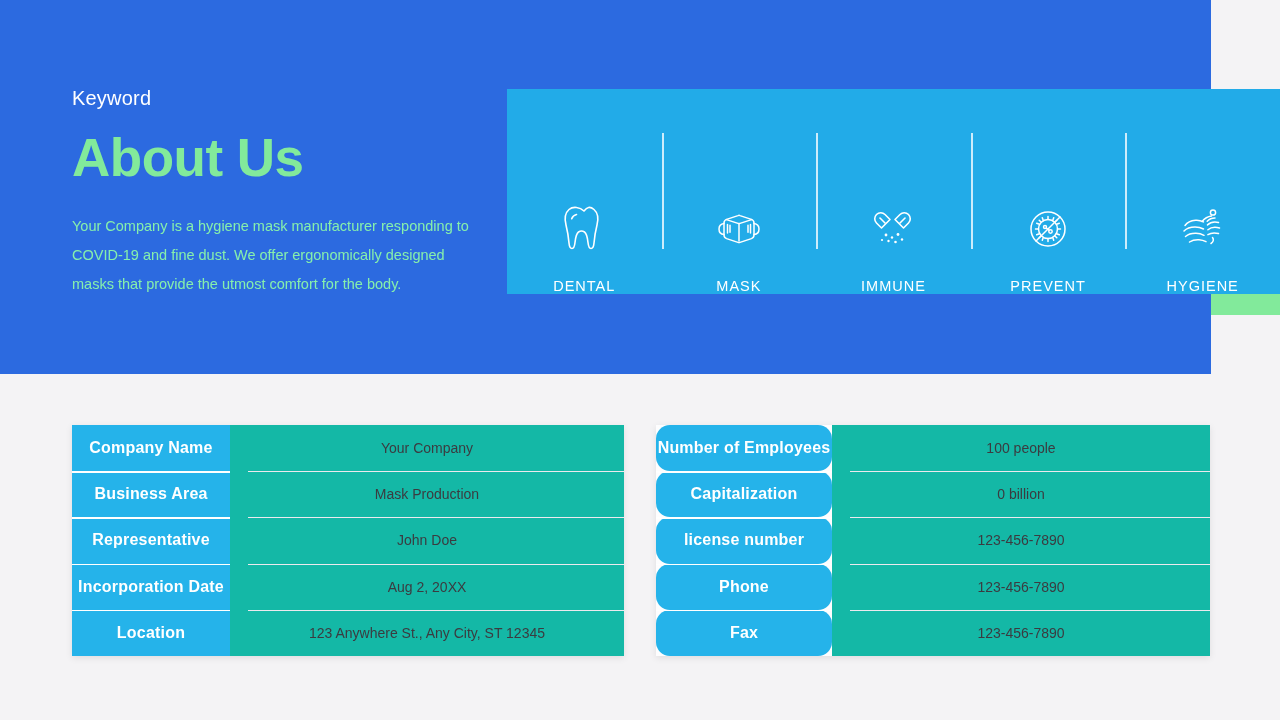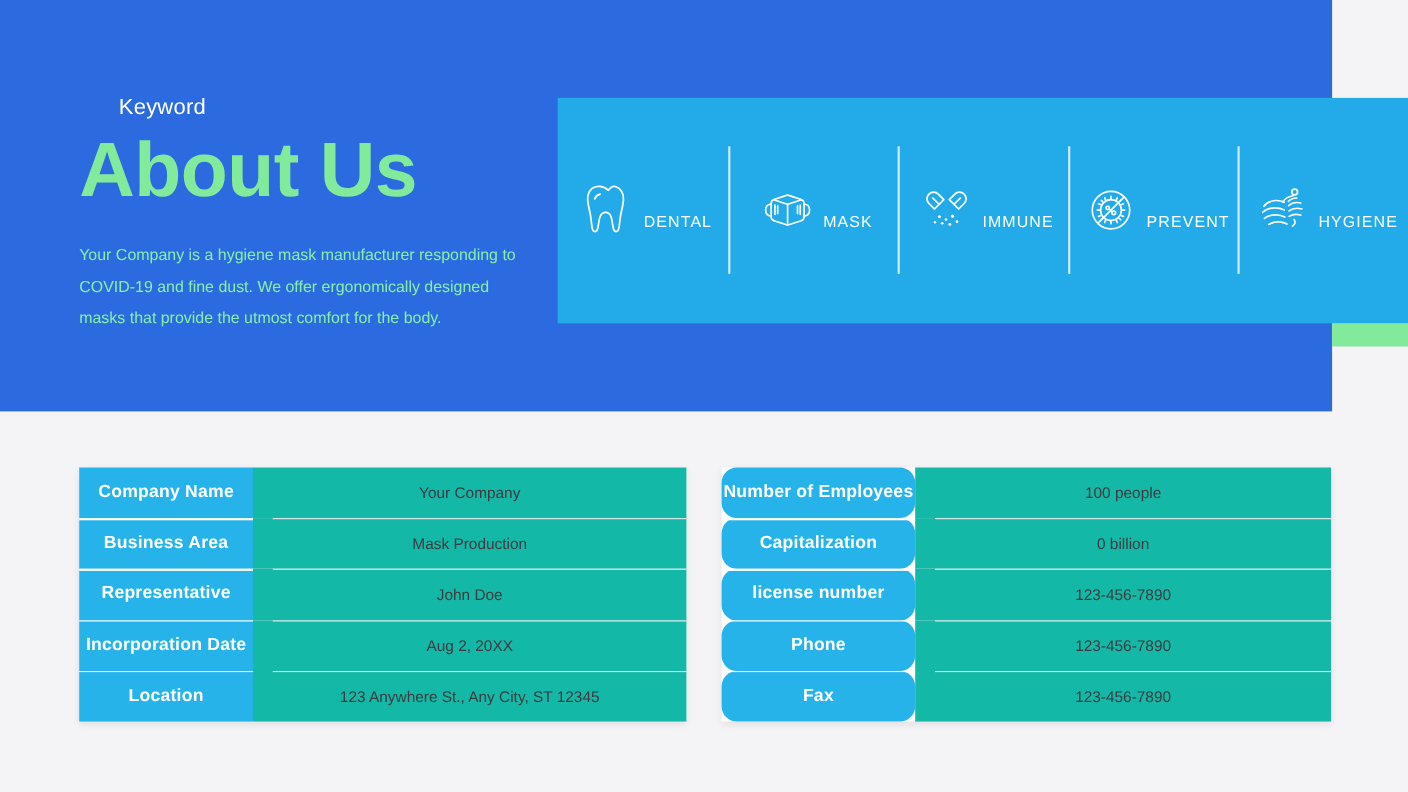--- a/index.html
+++ b/index.html
@@ -13,43 +13,42 @@
 
   
   .hero-panel {
     position:absolute; left:0; top:0; width:1211px; height:374px;
     background:#2c6ae0;
   }
   .hero-text { position:absolute; left:72px; top:86px; width:420px; }
   .keyword {
     font-size:20px; color:#ffffff; letter-spacing:.2px; font-weight:400;
     line-height:1.2;
-    margin-left:36px;
   }
   .about-title {
-    margin-top:8px;
-    font-size:70px; font-weight:bold; color:#82ea9b;
+    margin-top:20px;
+    font-size:53px; font-weight:bold; color:#82ea9b;
     letter-spacing:-0.5px; line-height:1.05;
   }
   .hero-desc {
     margin-top:26px;
     font-size:14.5px; color:#86efac; line-height:2.0; font-weight:400;
     width:415px;
   }
 
   
   .icon-strip {
     position:absolute; left:507px; top:89px; width:773px; height:205px;
     background:#22abe8;
     display:flex; align-items:center;
   }
   .icon-cell {
     flex:1 1 0; height:100%;
-    display:flex; flex-direction:row;
-    align-items:center; justify-content:center;
+    display:flex; flex-direction:column;
+    align-items:center; justify-content:flex-end;
     position:relative;
   }
   .icon-cell + .icon-cell::before {
     content:""; position:absolute; left:0; top:44px;
     width:2px; height:116px; background:#cdecfb;
   }
   .icon-glyph { width:64px; height:56px; display:block; }
   .icon-glyph svg { width:100%; height:100%; display:block; }
   .icon-label {
     margin-top:20px; font-size:14.5px; color:#ffffff;

